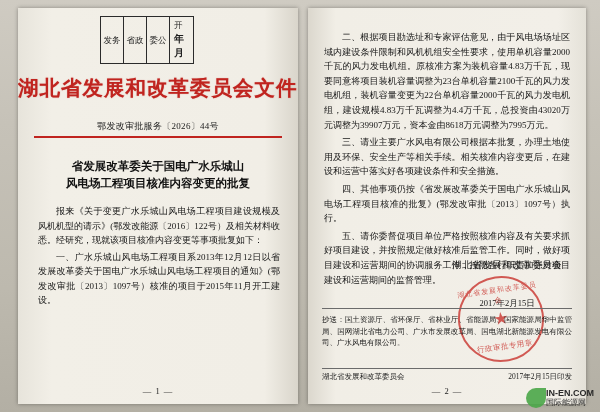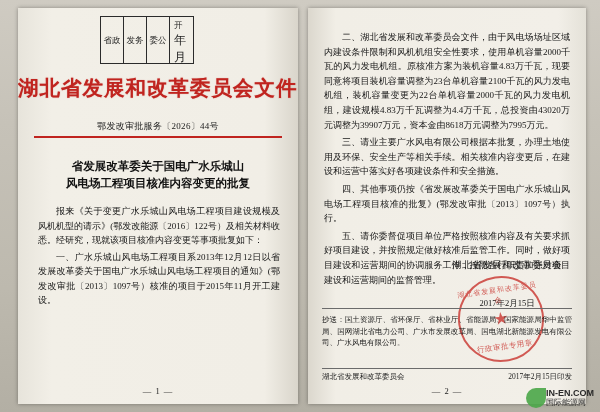--- a/index.html
+++ b/index.html
@@ -35,21 +35,21 @@
     flex:0 0 22px;border-right:1px solid #2b2b2b;
     display:flex;flex-direction:column;align-items:center;justify-content:center;
     font-size:8.5px;line-height:10px;color:#1d1d1d;letter-spacing:0;
   }
   .open-box .col:last-child{border-right:none;flex:1;}
   .open-box .wide{
     display:flex;flex-direction:column;justify-content:space-between;
     padding:3px 4px;font-size:8.5px;color:#1d1d1d;
   }
   .open-box .wide .r1{letter-spacing:1px;}
-  .open-box .wide .r2{letter-spacing:5px;font-size:12px;}
+  .open-box .wide .r2{letter-spacing:5px;font-size:10px;font-weight:bold;}
 
   .redtitle{
     position:absolute;left:0;right:0;top:66px;text-align:left;
     font-family:"Liberation Serif", serif;
     font-weight:bold;font-size:20.5px;color:#c0241f;
     letter-spacing:1px;
     text-shadow:0 0 1px rgba(192,36,31,.5);
   }
   .docnum{
     position:absolute;left:0;right:0;top:112px;text-align:center;
@@ -133,22 +133,22 @@
   .wm .cn{font-family:"Liberation Sans",sans-serif;font-size:8px;color:#2a2a2a;}
 </style>
 </head>
 <body>
 
 <div class="scan">
 
   <div class="page left">
 
     <div class="open-box">
+      <div class="col">发务</div>
       <div class="col">省政</div>
-      <div class="col">发务</div>
       <div class="col">委公</div>
       <div class="wide">
         <div class="r1">开</div>
         <div class="r2">年 月</div>
       </div>
     </div>
 
     <div class="redtitle">湖北省发展和改革委员会文件</div>
     <div class="docnum">鄂发改审批服务〔2026〕44号</div>
     <div class="redline"></div>
@@ -162,21 +162,21 @@
       <p>报来《关于变更广水乐城山风电场工程项目建设规模及风机机型的请示》(鄂发改能源〔2016〕122号）及相关材料收悉。经研究，现就该项目核准内容变更等事项批复如下：</p>
       <p>一、广水乐城山风电场工程项目系2013年12月12日以省发展改革委关于国电广水乐城山风电场工程项目的通知》(鄂发改审批〔2013〕1097号）核准的项目于2015年11月开工建设。</p>
     </div>
 
     <div class="pagenum">— 1 —</div>
   </div>
 
   <div class="page right">
 
     <div class="body-r">
-      <p>二、湖北省发展和改革委员会文件，由于风电场场址区域内建设条件限制和风机机组安全性要求，使用单机容量2000千瓦的风力发电机组。原核准方案为装机容量4.83万千瓦，现要同意将项目装机容量调整为23台单机容量2100千瓦的风力发电机组，装机容量变更为22台单机容量2000千瓦的风力发电机组，建设规模4.83万千瓦调整为4.4万千瓦，总投资由43020万元调整为39907万元，资本金由8618万元调整为7995万元。</p>
+      <p>二、根据项目勘选址和专家评估意见，由于风电场场址区域内建设条件限制和风机机组安全性要求，使用单机容量2000千瓦的风力发电机组。原核准方案为装机容量4.83万千瓦，现要同意将项目装机容量调整为23台单机容量2100千瓦的风力发电机组，装机容量变更为22台单机容量2000千瓦的风力发电机组，建设规模4.83万千瓦调整为4.4万千瓦，总投资由43020万元调整为39907万元，资本金由8618万元调整为7995万元。</p>
       <p>三、请业主要广水风电有限公司根据本批复，办理土地使用及环保、安全生产等相关手续。相关核准内容变更后，在建设和运营中落实好各项建设条件和安全措施。</p>
       <p>四、其他事项仍按《省发展改革委关于国电广水乐城山风电场工程项目核准的批复》(鄂发改审批〔2013〕1097号）执行。</p>
       <p>五、请你委督促项目单位严格按照核准内容及有关要求抓好项目建设，并按照规定做好核准后监管工作。同时，做好项目建设和运营期间的协调服务工作，按照各行职责加强对项目建设和运营期间的监督管理。</p>
     </div>
 
     <div class="signblock">
       <div class="org">湖北省发展和改革委员会</div>
       <div class="date">2017年2月15日</div>
     </div>
 

